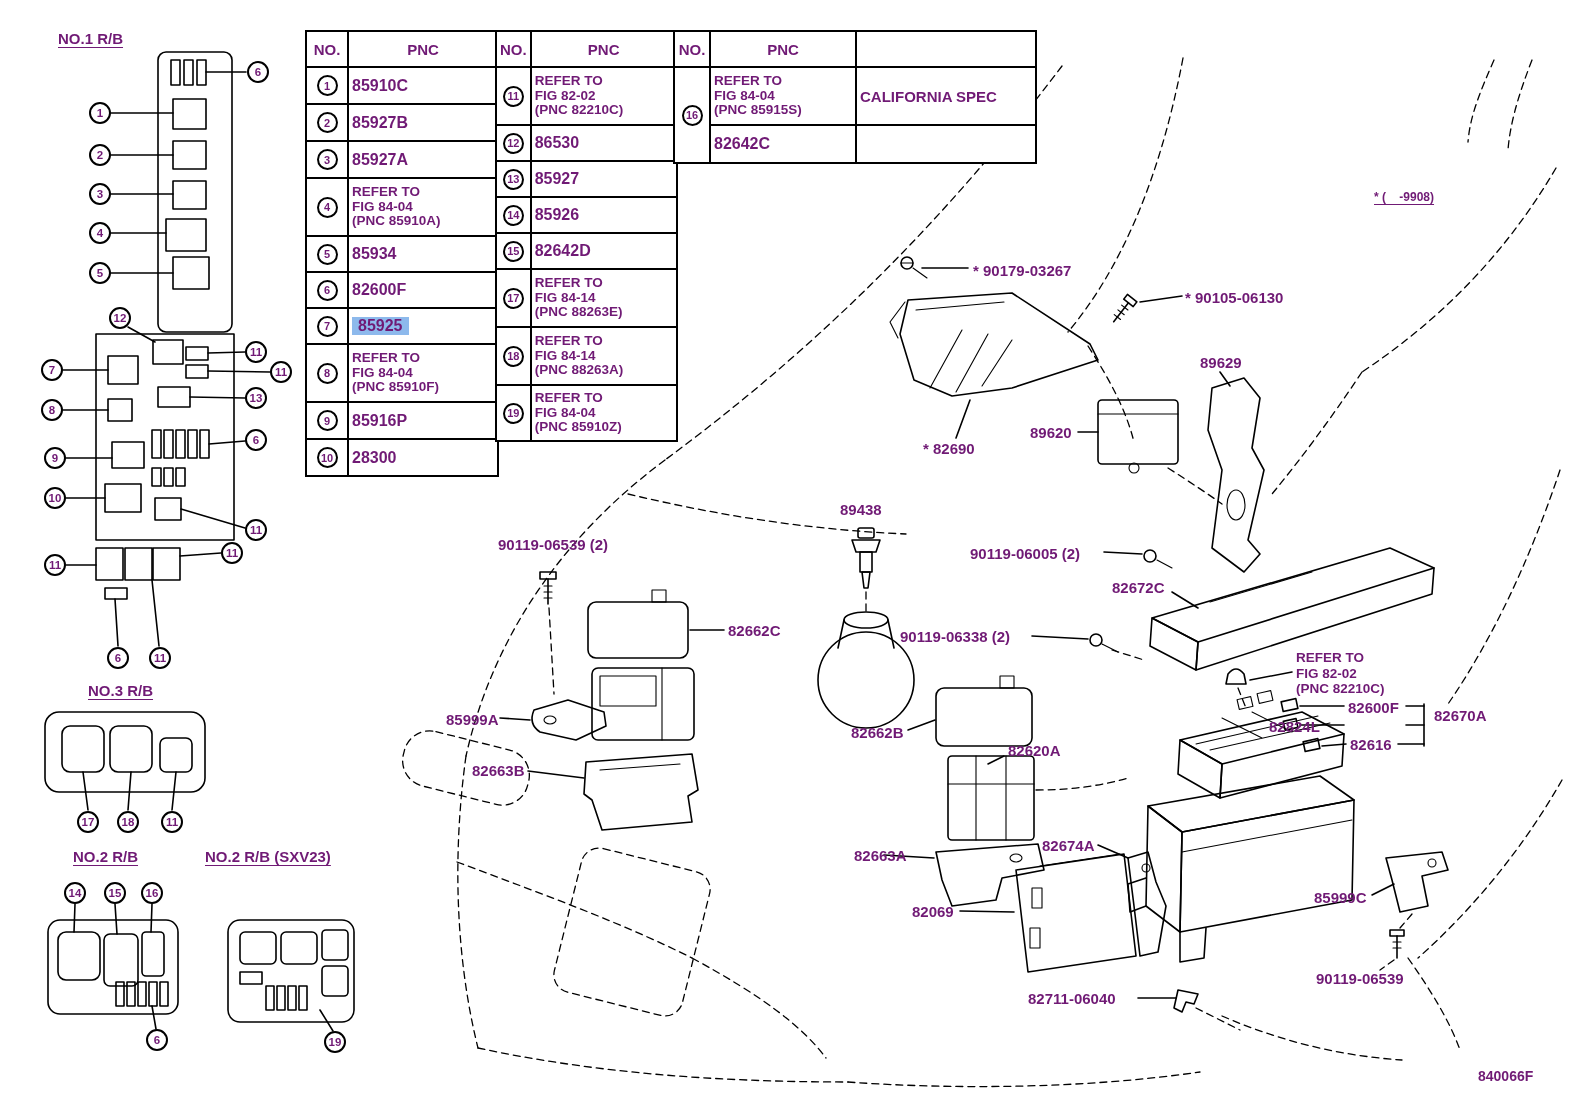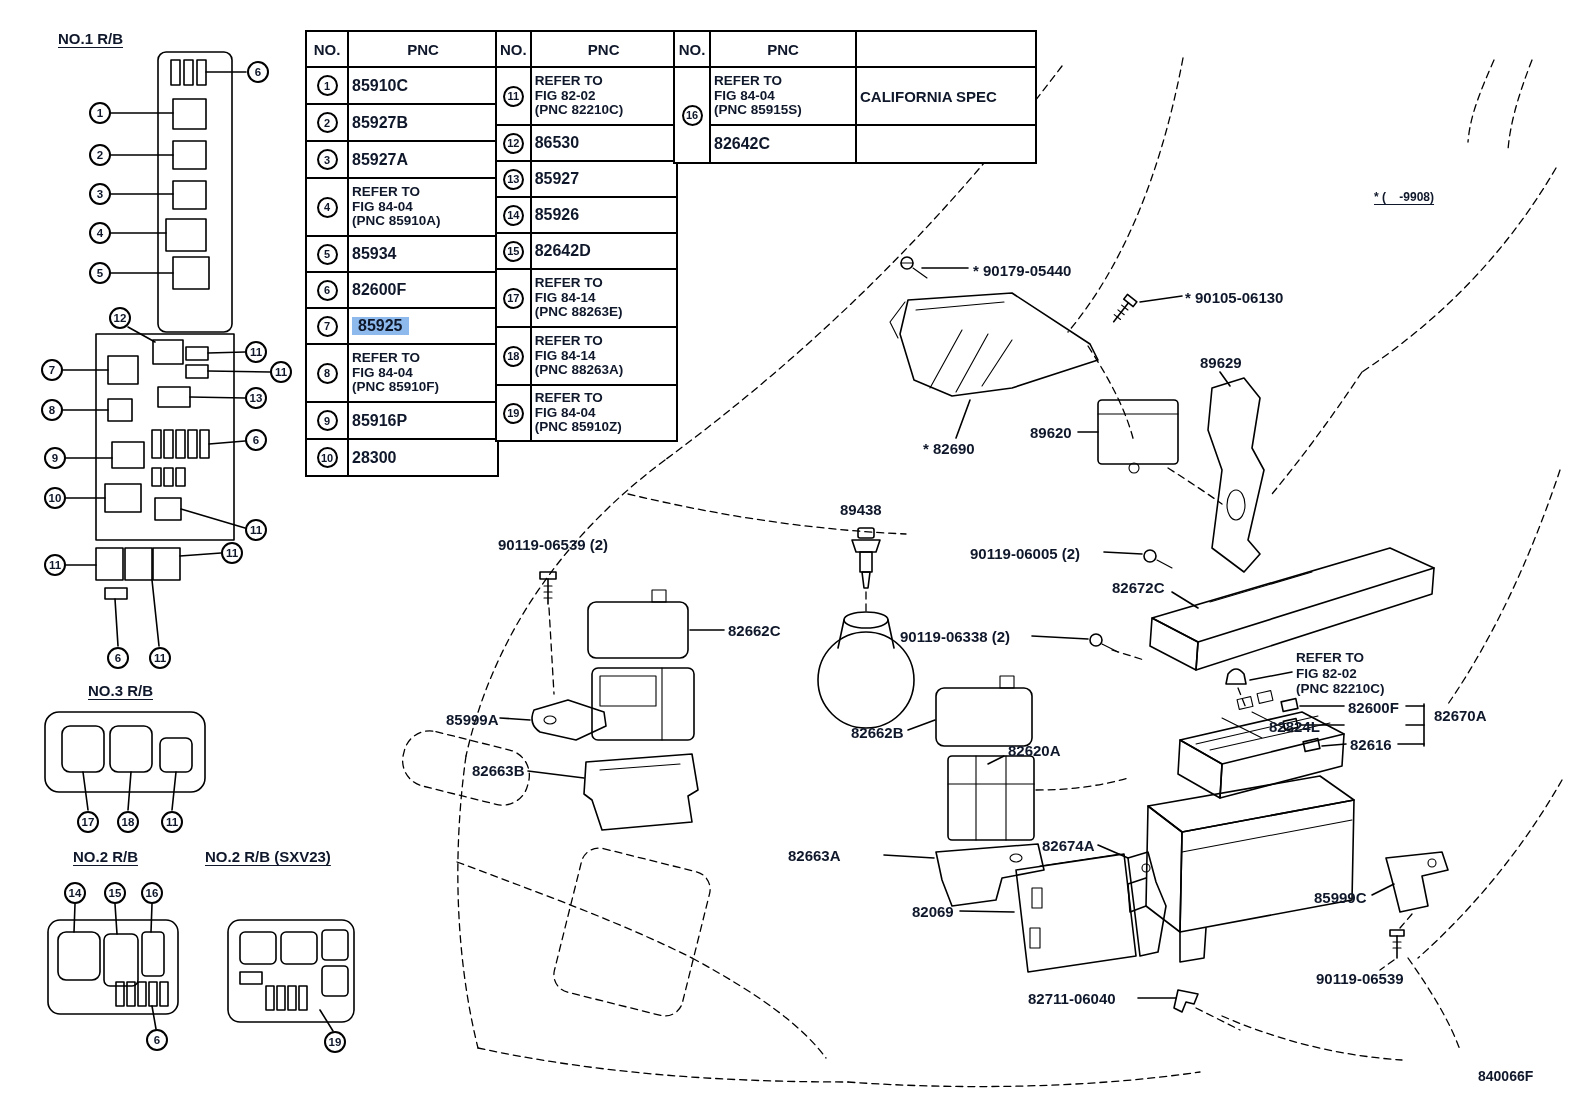--- a/index.html
+++ b/index.html
@@ -1,17 +1,17 @@
 <!DOCTYPE html>
 <html style="--hl: #8db9ec;"><head>
 <meta charset="utf-8">
 <style>
   html,body{margin:0;padding:0;background:#fff;}
   .page{position:relative;width:1588px;height:1095px;background:#ffffff;overflow:hidden;
-        font-family:"Liberation Sans",sans-serif;font-weight:bold;color:#0f172a;}
+        font-family:"Liberation Sans",sans-serif;font-weight:bold;color:#701a75;}
   svg.art{position:absolute;left:0;top:0;}
   svg.art *{stroke:#000;stroke-width:1.6;fill:none;stroke-linejoin:round;stroke-linecap:round;}
   svg.art .t1{stroke-width:1.1;}
   svg.art .dsh{stroke-dasharray:7 5;stroke-width:1.3;}
   .title{position:absolute;font-size:15px;text-decoration:underline;text-underline-offset:3px;white-space:pre;}
   .note{position:absolute;font-size:12px;text-decoration:underline;text-underline-offset:3px;white-space:pre;}
   .fig-code{position:absolute;font-size:14px;}
   .dlabel{position:absolute;font-size:15px;line-height:1.15;white-space:pre-line;}
   .dlabel.small{font-size:13.5px;}
   .co{position:absolute;width:22px;height:22px;border:2px solid #000;border-radius:50%;
@@ -507,21 +507,21 @@
   <span class="co" style="left:149px;top:647px">11</span>
   <span class="co" style="left:77px;top:811px">17</span>
   <span class="co" style="left:117px;top:811px">18</span>
   <span class="co" style="left:161px;top:811px">11</span>
   <span class="co" style="left:64px;top:882px">14</span>
   <span class="co" style="left:104px;top:882px">15</span>
   <span class="co" style="left:141px;top:882px">16</span>
   <span class="co" style="left:146px;top:1029px">6</span>
   <span class="co" style="left:324px;top:1031px">19</span>
 
-  <div class="dlabel" style="left:973px;top:262px">* 90179-05440</div>
+  <div class="dlabel" style="left:973px;top:262px">* 90179-03267</div>
   <div class="dlabel" style="left:1185px;top:289px">* 90105-06130</div>
   <div class="dlabel" style="left:1200px;top:354px">89629</div>
   <div class="dlabel" style="left:1030px;top:424px">89620</div>
   <div class="dlabel" style="left:923px;top:440px">* 82690</div>
   <div class="dlabel" style="left:840px;top:501px">89438</div>
   <div class="dlabel" style="left:498px;top:536px">90119-06539 (2)</div>
   <div class="dlabel" style="left:970px;top:545px">90119-06005 (2)</div>
   <div class="dlabel" style="left:1112px;top:579px">82672C</div>
   <div class="dlabel" style="left:728px;top:622px">82662C</div>
   <div class="dlabel" style="left:900px;top:628px">90119-06338 (2)</div>
@@ -529,20 +529,20 @@
 FIG 82-02
 (PNC 82210C)</div>
   <div class="dlabel" style="left:446px;top:711px">85999A</div>
   <div class="dlabel" style="left:1348px;top:699px">82600F</div>
   <div class="dlabel" style="left:1434px;top:707px">82670A</div>
   <div class="dlabel" style="left:1269px;top:718px">82824L</div>
   <div class="dlabel" style="left:1350px;top:736px">82616</div>
   <div class="dlabel" style="left:851px;top:724px">82662B</div>
   <div class="dlabel" style="left:1008px;top:742px">82620A</div>
   <div class="dlabel" style="left:472px;top:762px">82663B</div>
-  <div class="dlabel" style="left:788px;top:847px">82663A</div>
+  <div class="dlabel" style="left:854px;top:847px">82663A</div>
   <div class="dlabel" style="left:1042px;top:837px">82674A</div>
   <div class="dlabel" style="left:912px;top:903px">82069</div>
   <div class="dlabel" style="left:1314px;top:889px">85999C</div>
   <div class="dlabel" style="left:1028px;top:990px">82711-06040</div>
   <div class="dlabel" style="left:1316px;top:970px">90119-06539</div>
 
 </div>
 
 </body></html>

